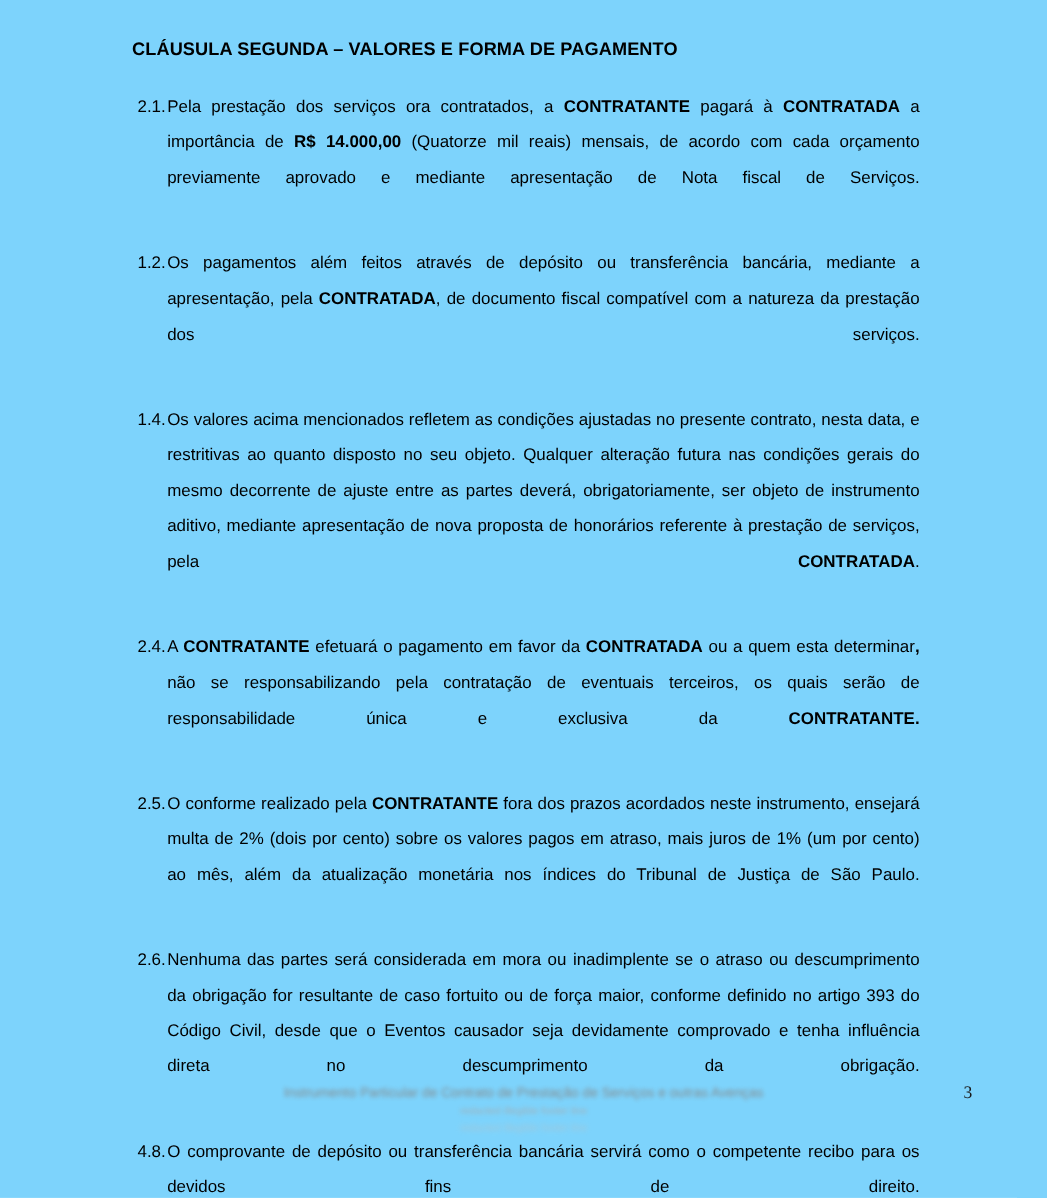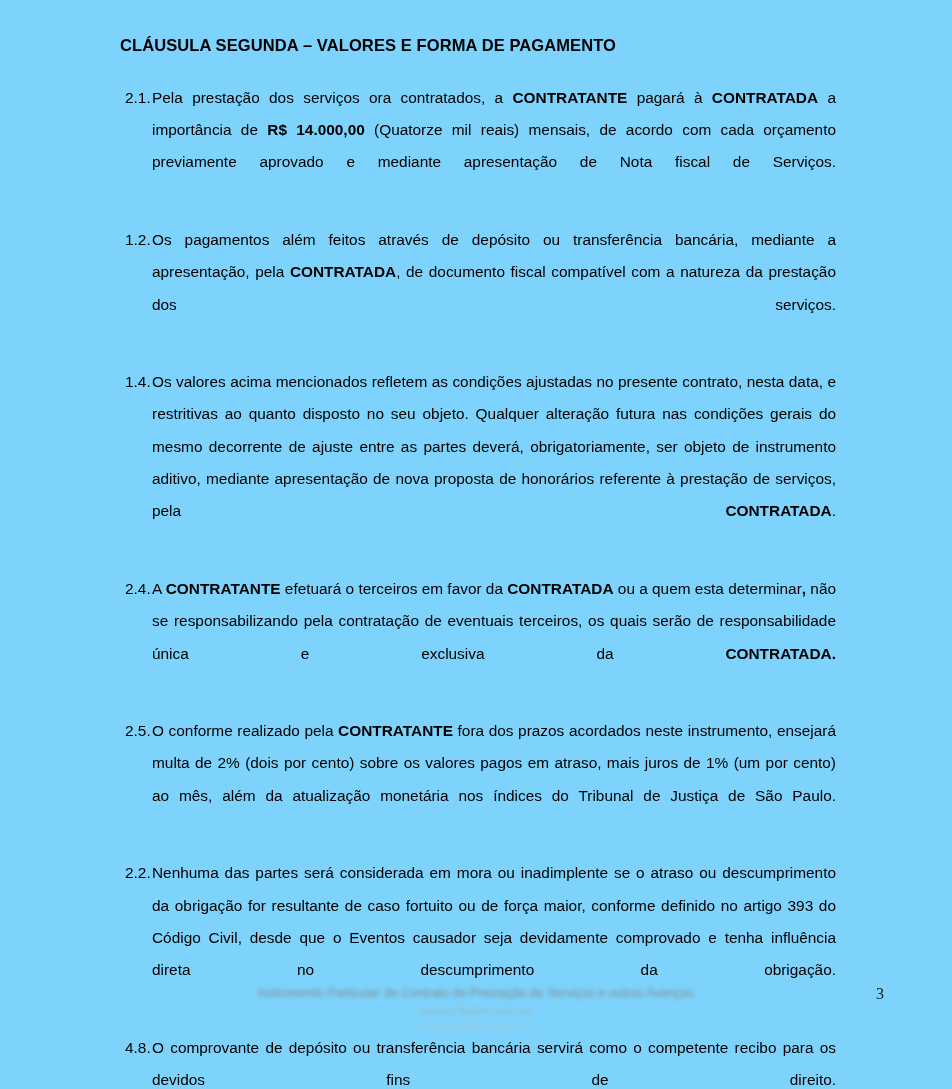--- a/index.html
+++ b/index.html
@@ -134,28 +134,28 @@
         <li class="clause">
           <span class="num">1.2.</span>
           <span class="body"><span>Os pagamentos além feitos através de depósito ou transferência bancária, mediante a apresentação, pela </span><b>CONTRATADA</b><span>, de documento fiscal compatível com a natureza da prestação dos serviços.</span></span>
         </li>
         <li class="clause">
           <span class="num">1.4.</span>
           <span class="body"><span>Os valores acima mencionados refletem as condições ajustadas no presente contrato, nesta data, e restritivas ao quanto disposto no seu objeto. Qualquer alteração futura nas condições gerais do mesmo decorrente de ajuste entre as partes deverá, obrigatoriamente, ser objeto de instrumento aditivo, mediante apresentação de nova proposta de honorários referente à prestação de serviços, pela </span><b>CONTRATADA</b><span>.</span></span>
         </li>
         <li class="clause">
           <span class="num">2.4.</span>
-          <span class="body"><span>A </span><b>CONTRATANTE</b><span> efetuará o terceiros em favor da </span><b>CONTRATADA</b><span> ou a quem esta determinar</span><b>,</b><span> não se responsabilizando pela contratação de eventuais terceiros, os quais serão de responsabilidade única e exclusiva da </span><b>CONTRATADA.</b></span>
+          <span class="body"><span>A </span><b>CONTRATANTE</b><span> efetuará o pagamento em favor da </span><b>CONTRATADA</b><span> ou a quem esta determinar</span><b>,</b><span> não se responsabilizando pela contratação de eventuais terceiros, os quais serão de responsabilidade única e exclusiva da </span><b>CONTRATANTE.</b></span>
         </li>
         <li class="clause">
           <span class="num">2.5.</span>
           <span class="body"><span>O conforme realizado pela </span><b>CONTRATANTE</b><span> fora dos prazos acordados neste instrumento, ensejará multa de 2% (dois por cento) sobre os valores pagos em atraso, mais juros de 1% (um por cento) ao mês, além da atualização monetária nos índices do Tribunal de Justiça de São Paulo.</span></span>
         </li>
         <li class="clause">
-          <span class="num">2.2.</span>
+          <span class="num">2.6.</span>
           <span class="body"><span>Nenhuma das partes será considerada em mora ou inadimplente se o atraso ou descumprimento da obrigação for resultante de caso fortuito ou de força maior, conforme definido no artigo 393 do Código Civil, desde que o Eventos causador seja devidamente comprovado e tenha influência direta no descumprimento da obrigação.</span></span>
         </li>
         <li class="clause">
           <span class="num">4.8.</span>
           <span class="body"><span>O comprovante de depósito ou transferência bancária servirá como o competente recibo para os devidos fins de direito.</span></span>
         </li>
       </ol>
 
   </div>
 

